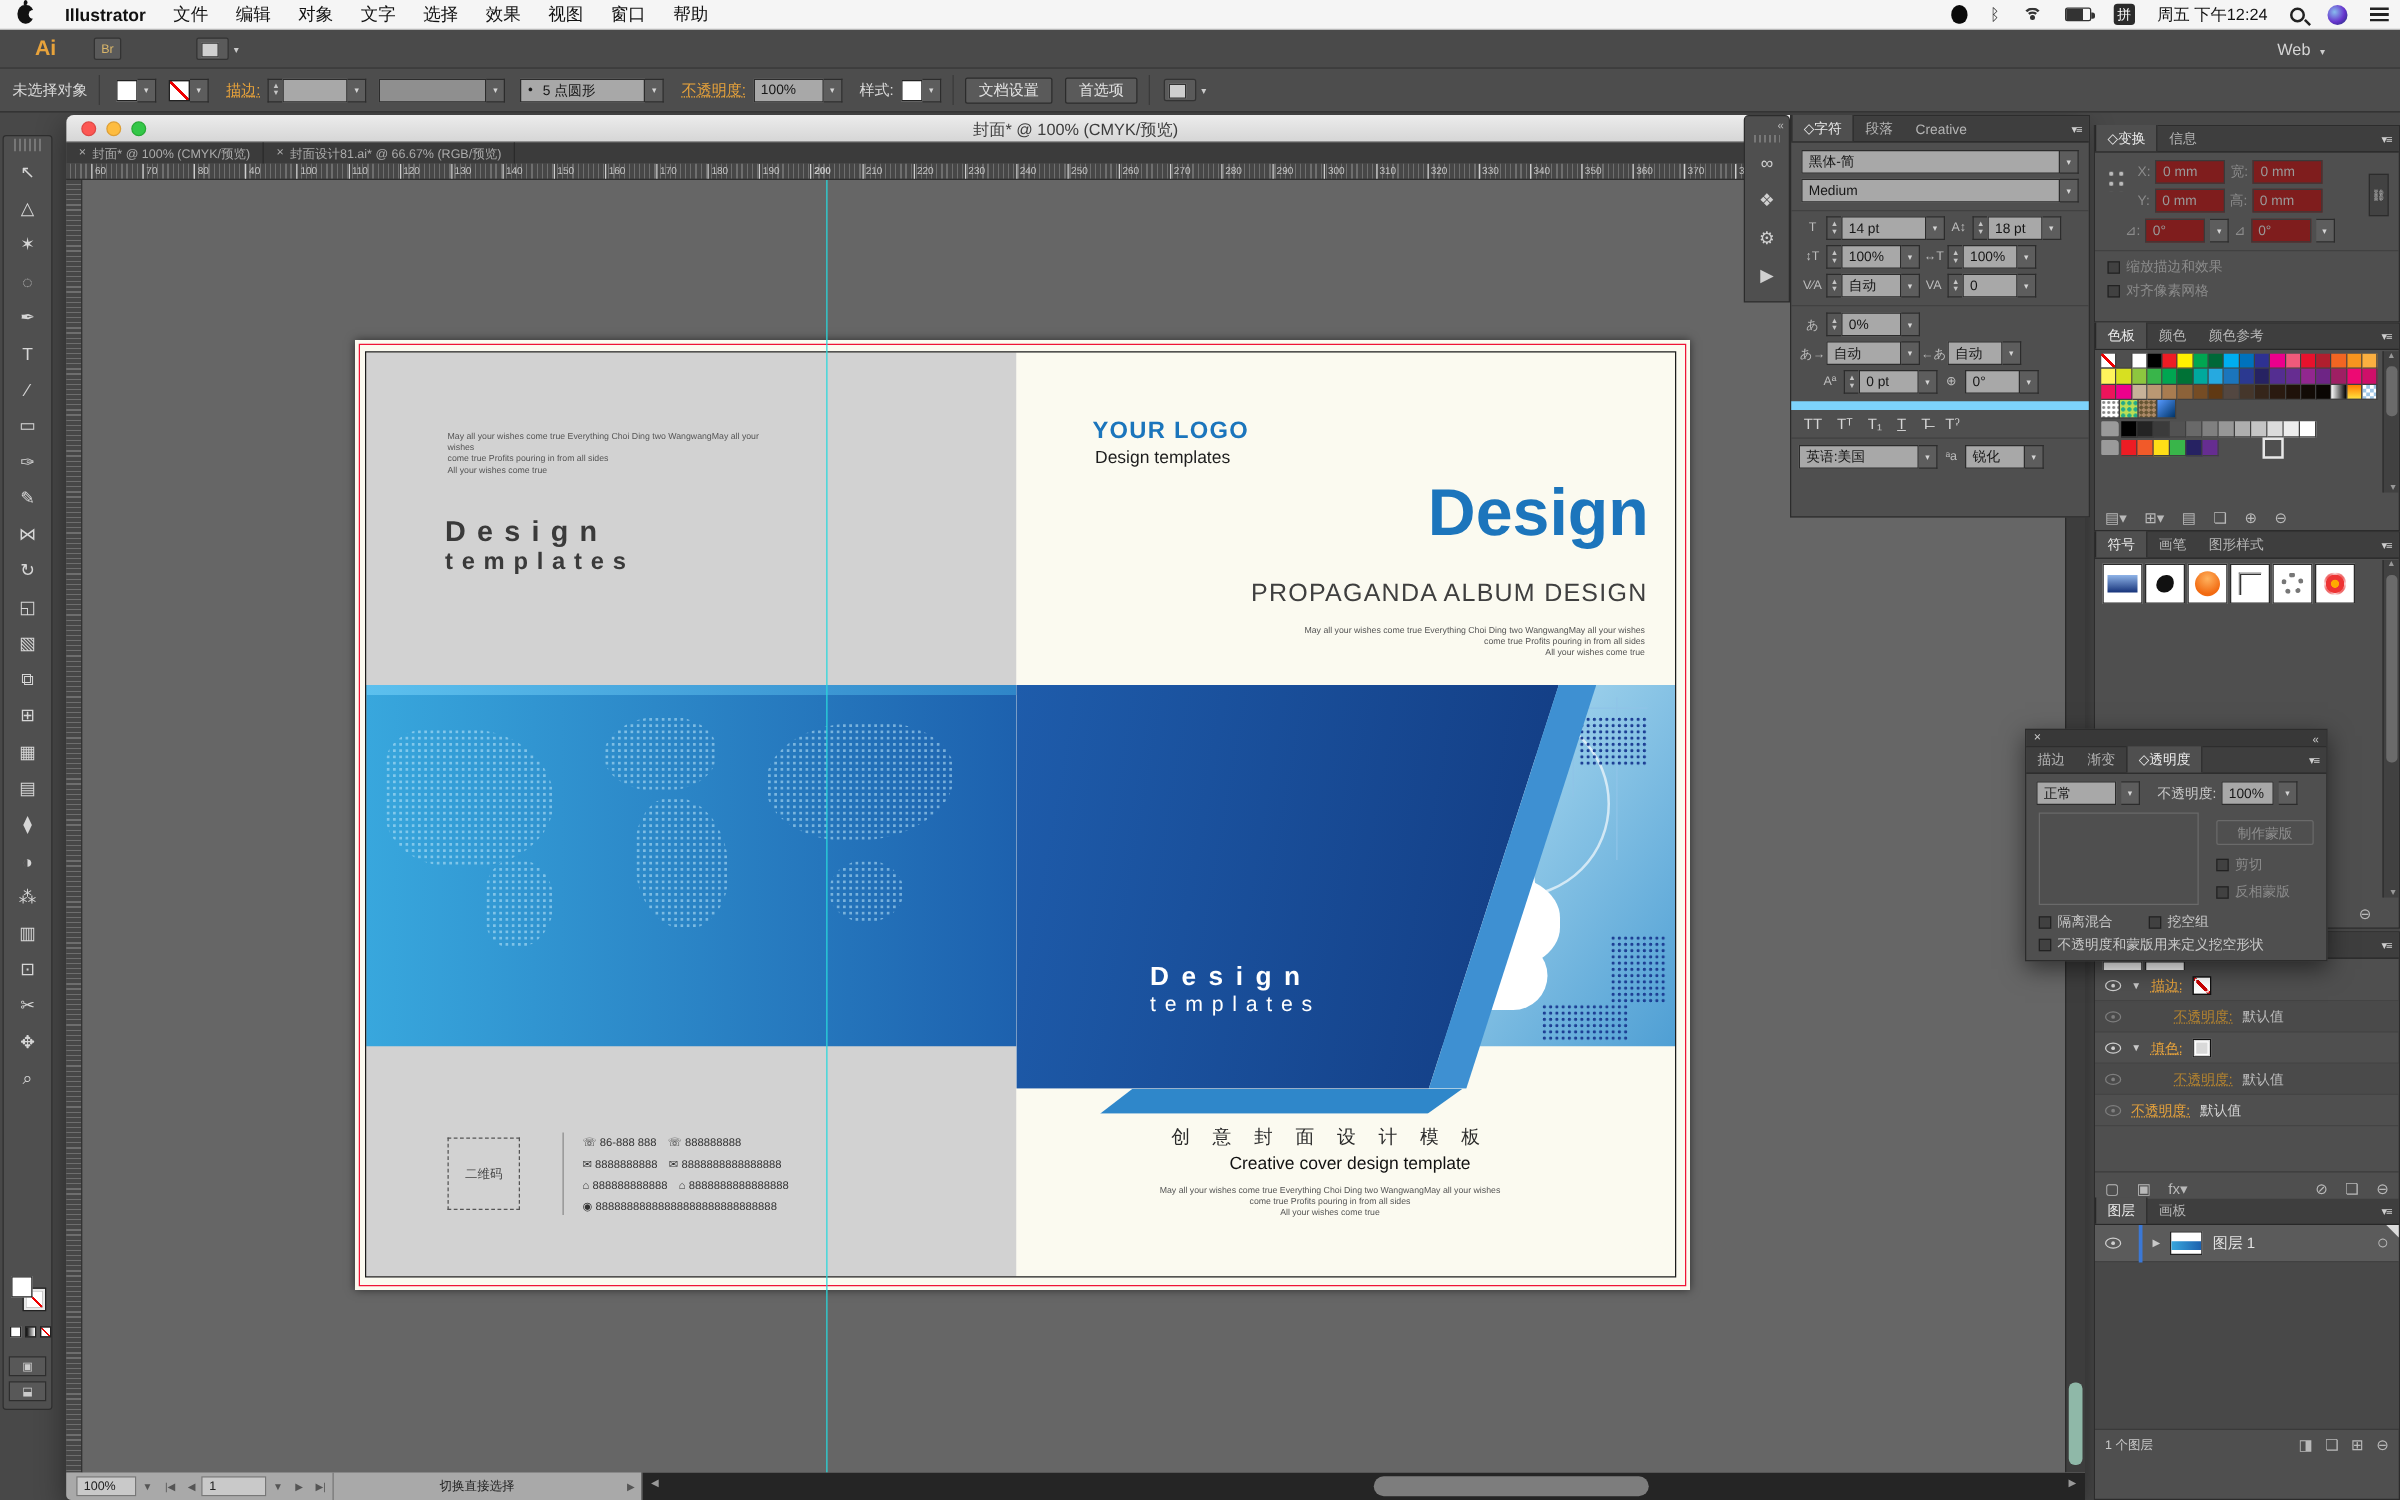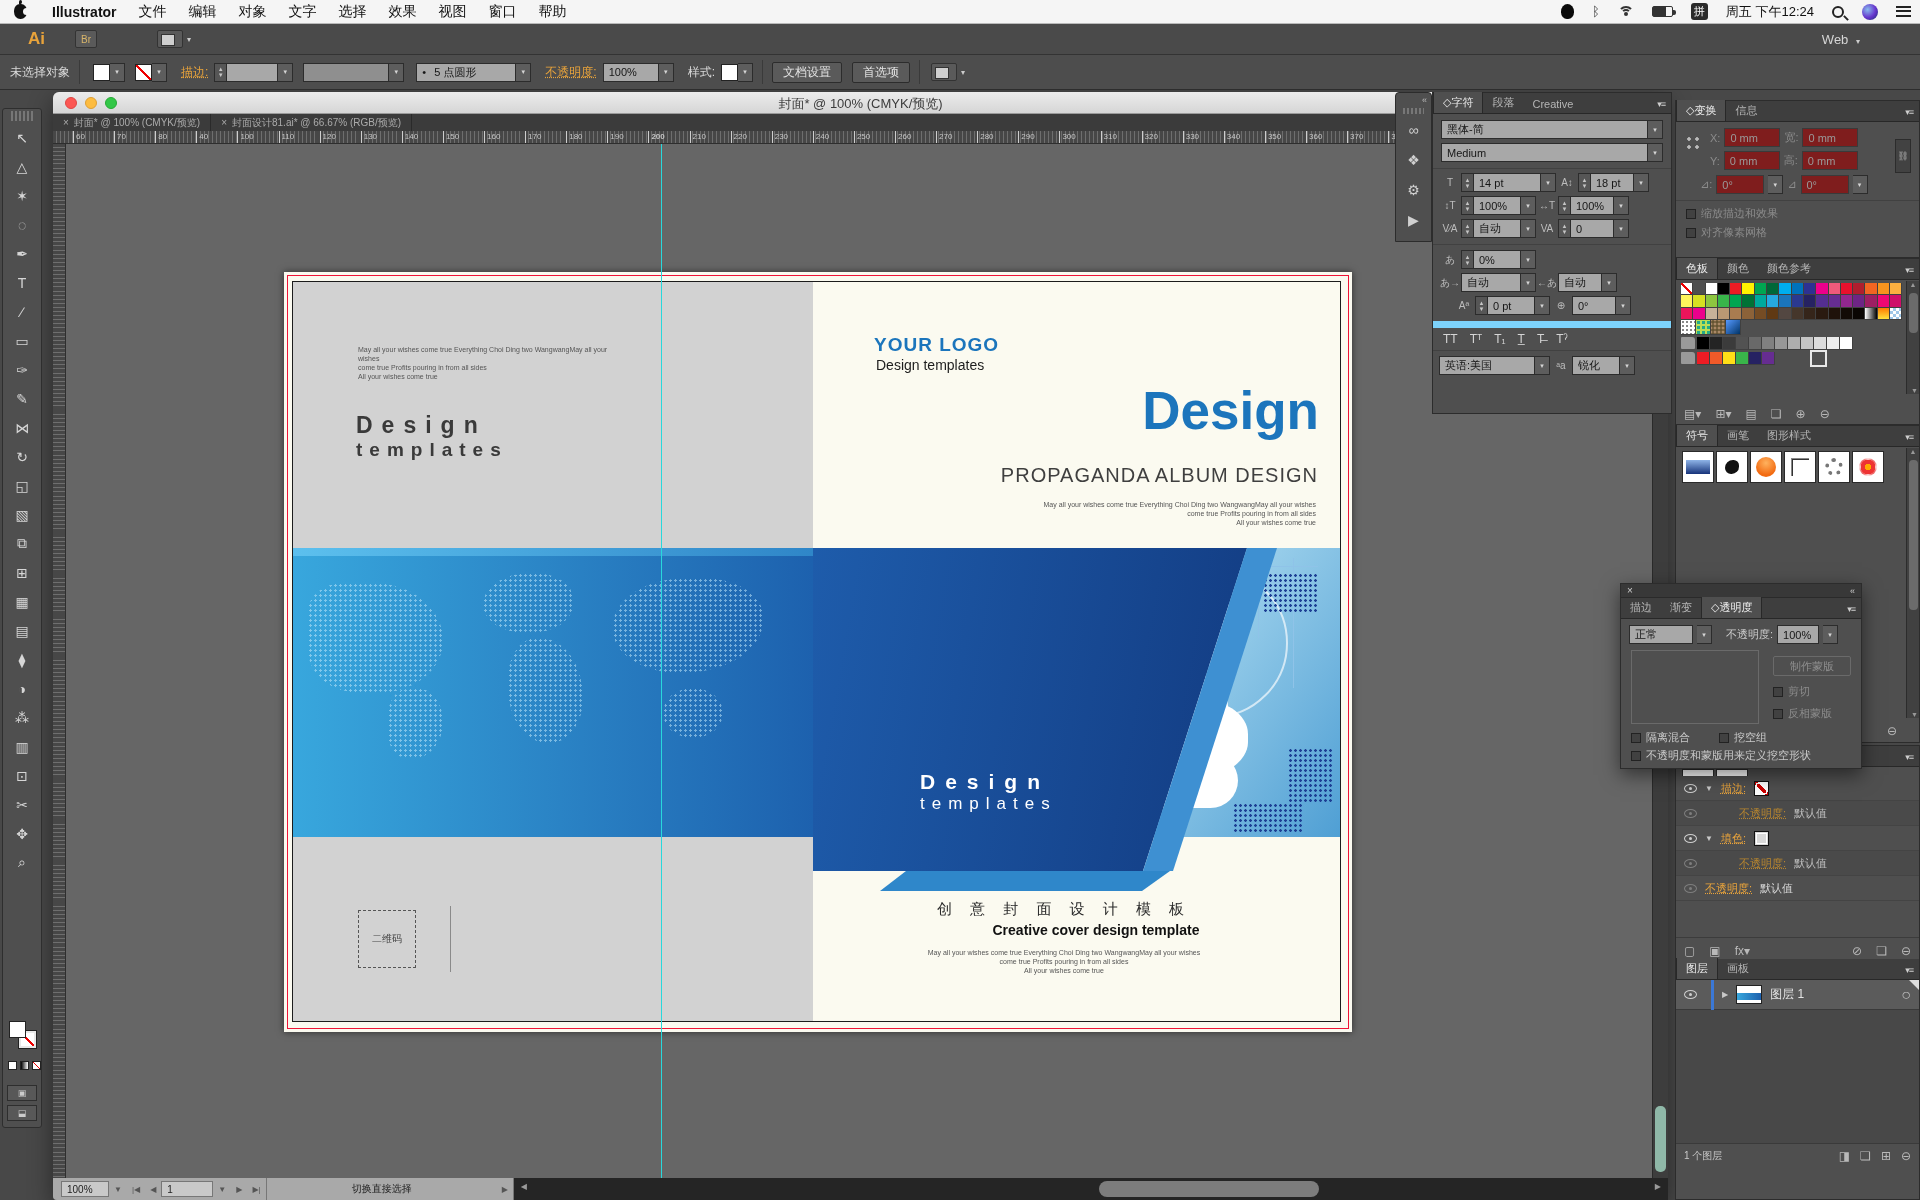--- a/index.html
+++ b/index.html
@@ -335,29 +335,36 @@
       <div class="abs wishes" style="right:36px;top:228px;text-align:right">
         <div>May all your wishes come true  Everything Choi Ding two WangwangMay all your wishes</div>
         <div>come true Profits pouring in from all sides</div>
         <div>All your wishes come true</div>
       </div>
       <div class="abs" style="left:636px;top:498px;color:#fff;font-size:21px;letter-spacing:10px;font-weight:bold">
         <div>Design</div>
         <div style="font-size:17px;letter-spacing:7px;font-weight:normal">templates</div>
       </div>
       <div class="abs" style="left:600px;top:628px;width:360px;text-align:center;color:#2a2a2a;font-size:15px;letter-spacing:7px">创 意 封 面 设 计 模 板</div>
-      <div class="abs" style="left:632px;top:650px;width:360px;text-align:center;color:#111;font-weight:bold;font-size:14px">Creative cover design template</div>
+      <div class="abs" style="left:616px;top:650px;width:360px;text-align:center;color:#111;font-weight:normal;font-size:14px">Creative cover design template</div>
       <div class="abs wishes" style="left:600px;top:676px;width:360px;text-align:center">
         <div>May all your wishes come true  Everything Choi Ding two WangwangMay all your wishes</div>
         <div>come true Profits pouring in from all sides</div>
         <div>All your wishes come true</div>
       </div>
 
       <div class="abs" style="left:74px;top:638px;width:58px;height:58px;border:1px dashed #555;display:flex;align-items:center;justify-content:center;color:#444;font-size:10px">二维码</div>
       <div class="abs" style="left:166px;top:634px;width:1px;height:66px;background:#8a8a8a"></div>
+      <div class="abs" style="left:182px;top:634px;font-size:9px;color:#333;line-height:17px">
+
+      <div>☏ 86-888 888　☏ 888888888</div>
+          <div>✉ 8888888888　✉ 8888888888888888</div>
+          <div>⌂ 888888888888　⌂ 8888888888888888</div>
+          <div>◉ 88888888888888888888888888888</div>
+        </div>
     </div>
     <div class="cyanguide"></div>
   </div>
 
   <div id="vscroll">
       <div id="vthumb"></div>
     </div>
 
   <div id="statusbar">
     <div class="sfld" style="margin-left:8px;width:48px">100%</div>

